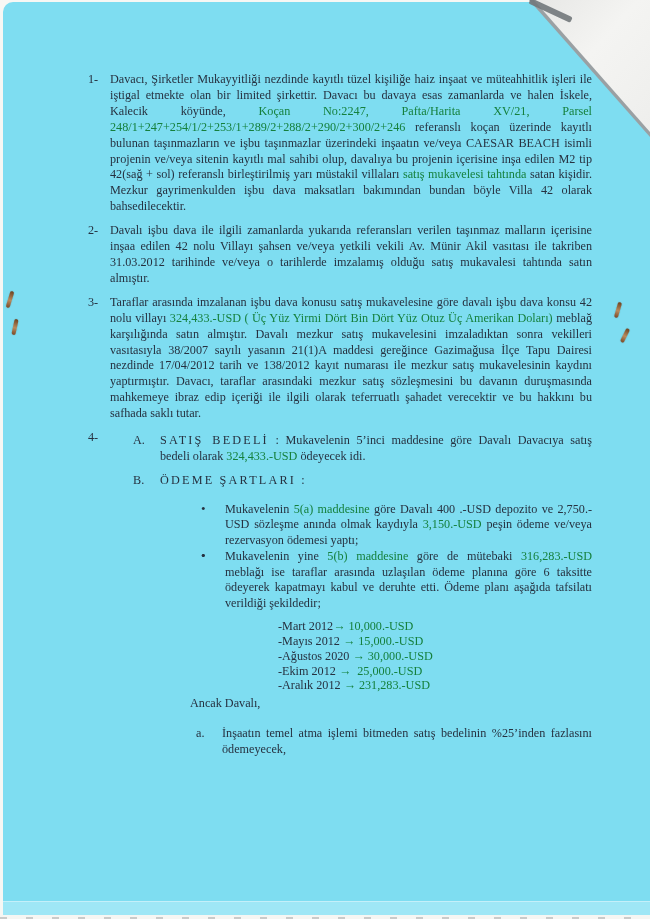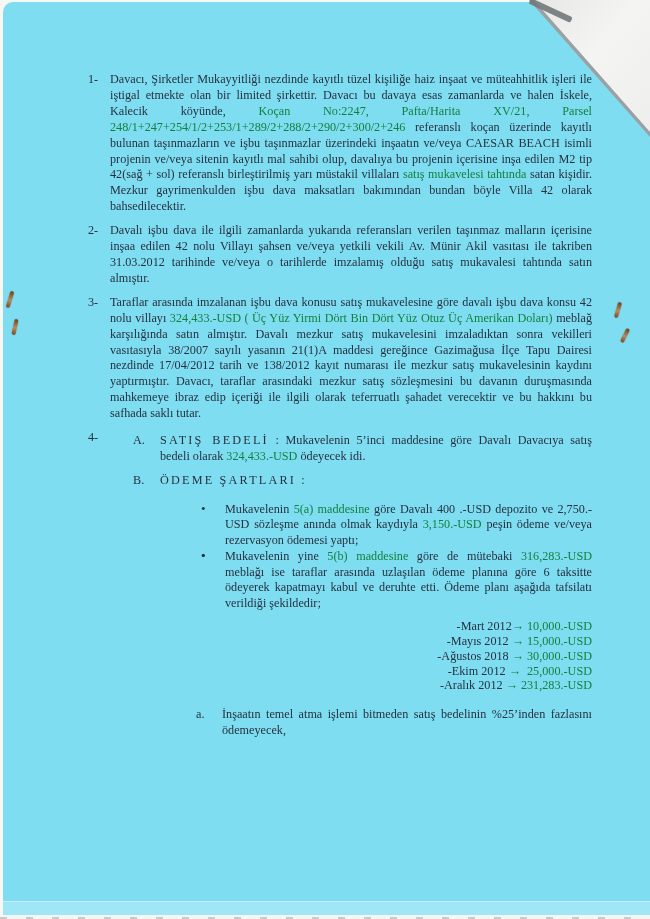--- a/index.html
+++ b/index.html
@@ -71,21 +71,21 @@
   .sub{position:relative;margin-left:45px;padding-left:27px;margin-bottom:8px;}
   .sub>.num{position:absolute;left:0;top:0;}
   .gap-p4{margin-bottom:11px;}
   .gap-b{margin-bottom:13px;}
   .bullet{
     position:relative;margin-left:108px;padding-left:29px;
     line-height:15.5px;margin-bottom:1px;
   }
   .bullet>.dot{position:absolute;left:5px;top:-1px;font-size:13px;}
   .plan{margin-left:190px;margin-top:8px;line-height:14.8px;text-align:left;}
-  .plan-row{white-space:pre;text-align:right;}
+  .plan-row{white-space:pre;}
   .ancak{margin-left:102px;margin-top:3px;text-align:left;}
   .alpha{position:relative;margin-left:108px;padding-left:26px;margin-top:14px;}
   .alpha>.num{position:absolute;left:0;top:0;}
   .b{font-weight:normal;color:#15803d;}
   .ls{letter-spacing:2.2px;}
 </style>
 </head>
 <body>
 
 <div class="screen">
@@ -144,25 +144,26 @@
     </div>
 
     <div class="bullet">
       <span class="dot">•</span>
       <span><span>Mukavelenin yine </span><span class="b">5(b) maddesine</span><span> göre de mütebaki </span><span class="b">316,283.-USD</span><span> meblağı ise taraflar arasında uzlaşılan ödeme planına göre 6 taksitte ödeyerek kapatmayı kabul ve deruhte etti. Ödeme planı aşağıda tafsilatı verildiği şekildedir;</span></span>
     </div>
 
     <div class="plan">
       <div class="plan-row"><span>-Mart 2012</span><span class="b">→ </span><span class="b">10,000.-USD</span></div>
       <div class="plan-row"><span>-Mayıs 2012 </span><span class="b">→ </span><span class="b">15,000.-USD</span></div>
-      <div class="plan-row"><span>-Ağustos 2018 </span><span class="b">→ </span><span class="b">30,000.-USD</span></div>
+      <div class="plan-row"><span>-Ağustos 2020 </span><span class="b">→ </span><span class="b">30,000.-USD</span></div>
       <div class="plan-row"><span>-Ekim 2012 </span><span class="b">→  </span><span class="b">25,000.-USD</span></div>
       <div class="plan-row"><span>-Aralık 2012 </span><span class="b">→ </span><span class="b">231,283.-USD</span></div>
     </div>
 
+    <div class="ancak">Ancak Davalı,</div>
 
     <div class="alpha">
       <span class="num">a.</span>
       <span><span>İnşaatın temel atma işlemi bitmeden satış bedelinin %25’inden fazlasını ödemeyecek,</span></span>
     </div>
 
   </div>
 
   <div class="bottom-edge">
     <div class="dashes"></div>

